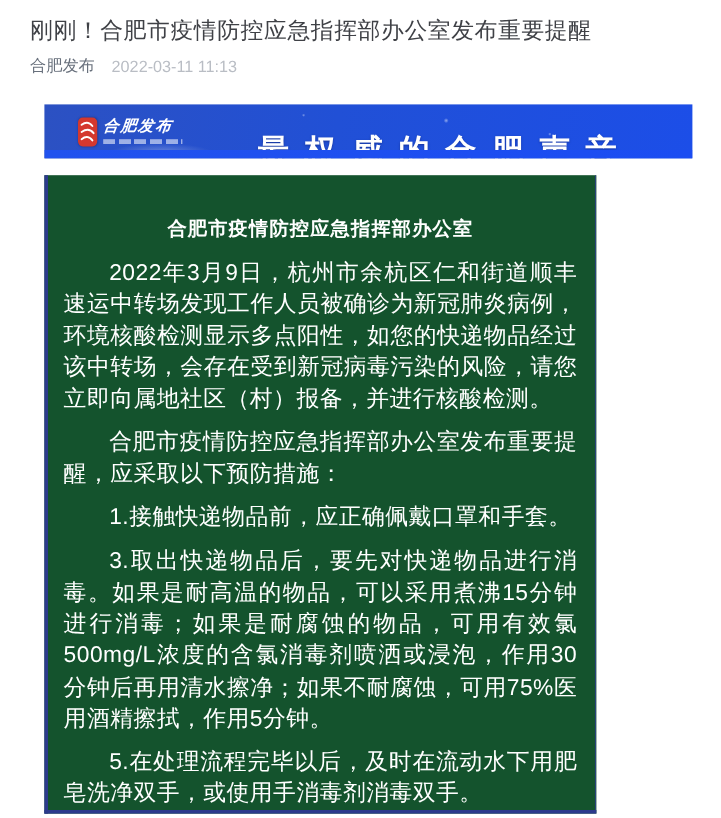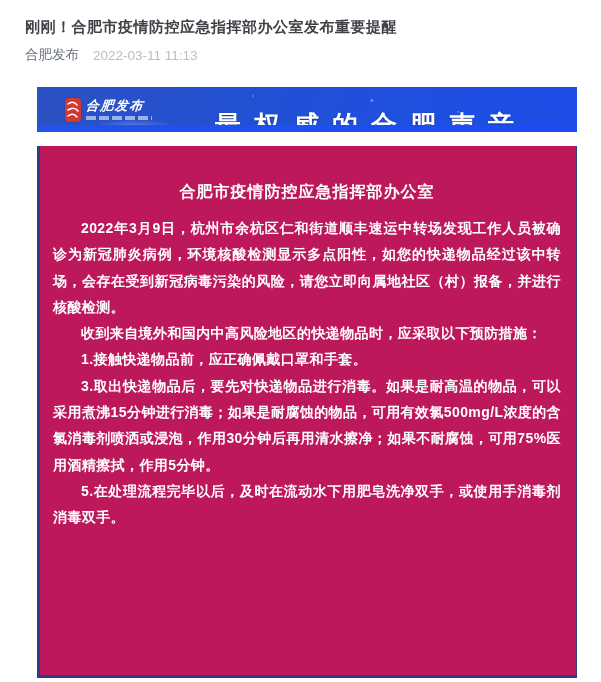--- a/index.html
+++ b/index.html
@@ -7,21 +7,21 @@
     width: 601px; height: 682px;
     background: #ffffff;
     font-family: "Liberation Sans", "DejaVu Sans", sans-serif;
     overflow: hidden;
   }
   .page { position: relative; width: 601px; height: 682px; }
 
   
   .article-title {
     position: absolute; left: 25px; top: 14px; width: 555px;
-    font-size: 15px; font-weight: 700; color: #3f4146;
+    font-size: 19px; font-weight: 400; color: #3f4146;
     letter-spacing: 0.5px; line-height: 26px;
   }
   .article-meta {
     position: absolute; left: 25px; top: 46px;
     display: flex; align-items: center; gap: 14px;
     font-size: 13.5px;
   }
   .meta-source { color: #68707c; cursor: pointer; text-decoration: none; }
   .meta-time { color: #b9bdc4; text-align: center; }
 
@@ -69,38 +69,39 @@
     position: relative; flex: 1 1 auto; text-align: center;
     color: #ffffff; font-size: 26px; font-weight: 700;
     font-family: "DejaVu Serif", "Liberation Serif", serif;
     letter-spacing: 13px; white-space: nowrap;
     text-shadow: 0 1px 2px rgba(0,0,40,0.35);
     margin-right: 14px; margin-left: -6px; margin-top: 32px;
   }
 
   
   .notice-box {
-    position: absolute; left: 37px; top: 146px; width: 540px; height: 532px;
-    background: #be185d;
+    position: absolute; left: 37px; top: 146px; width: 460px; height: 532px;
+    background: #14532d;
     border-left: 3px solid #2c3a8c;
     border-bottom: 3px solid #2c3a8c;
     box-shadow: inset -1px 0 0 #31408f;
     padding: 37px 16px 20px 13px;
     color: #ffffff;
   }
   .notice-heading {
     text-align: center; font-size: 16px; font-weight: 700;
     letter-spacing: 1px; line-height: 18px;
   }
   .notice-heading.line1 { margin-bottom: 14px; }
   .notice-heading.line2 { margin-bottom: 19px; }
   .notice-body p {
-    font-size: 14px; font-weight: 700; line-height: 26.3px;
+    font-size: 19px; font-weight: 400; line-height: 26.3px;
     letter-spacing: 0.4px; text-align: justify; text-indent: 2em;
     color: #ffffff;
+    margin-top: 10px;
   }
 </style>
 </head>
 <body>
 
 <div class="page">
 
   <h1 class="article-title">刚刚！合肥市疫情防控应急指挥部办公室发布重要提醒</h1>
 
   <div class="article-meta">
@@ -123,20 +124,20 @@
     </div>
     <div class="banner-title">最权威的合肥声音</div>
     <div class="banner-strip"></div>
   </div>
 
   <div class="notice-box">
     <div class="notice-heading line1">合肥市疫情防控应急指挥部办公室</div>
 
     <div class="notice-body">
       <p>2022年3月9日，杭州市余杭区仁和街道顺丰速运中转场发现工作人员被确诊为新冠肺炎病例，环境核酸检测显示多点阳性，如您的快递物品经过该中转场，会存在受到新冠病毒污染的风险，请您立即向属地社区（村）报备，并进行核酸检测。</p>
-      <p>收到来自境外和国内中高风险地区的快递物品时，应采取以下预防措施：</p>
+      <p>合肥市疫情防控应急指挥部办公室发布重要提醒，应采取以下预防措施：</p>
       <p>1.接触快递物品前，应正确佩戴口罩和手套。</p>
       <p>3.取出快递物品后，要先对快递物品进行消毒。如果是耐高温的物品，可以采用煮沸15分钟进行消毒；如果是耐腐蚀的物品，可用有效氯500mg/L浓度的含氯消毒剂喷洒或浸泡，作用30分钟后再用清水擦净；如果不耐腐蚀，可用75%医用酒精擦拭，作用5分钟。</p>
       <p>5.在处理流程完毕以后，及时在流动水下用肥皂洗净双手，或使用手消毒剂消毒双手。</p>
     </div>
   </div>
 
 </div>
 
 </body></html>

